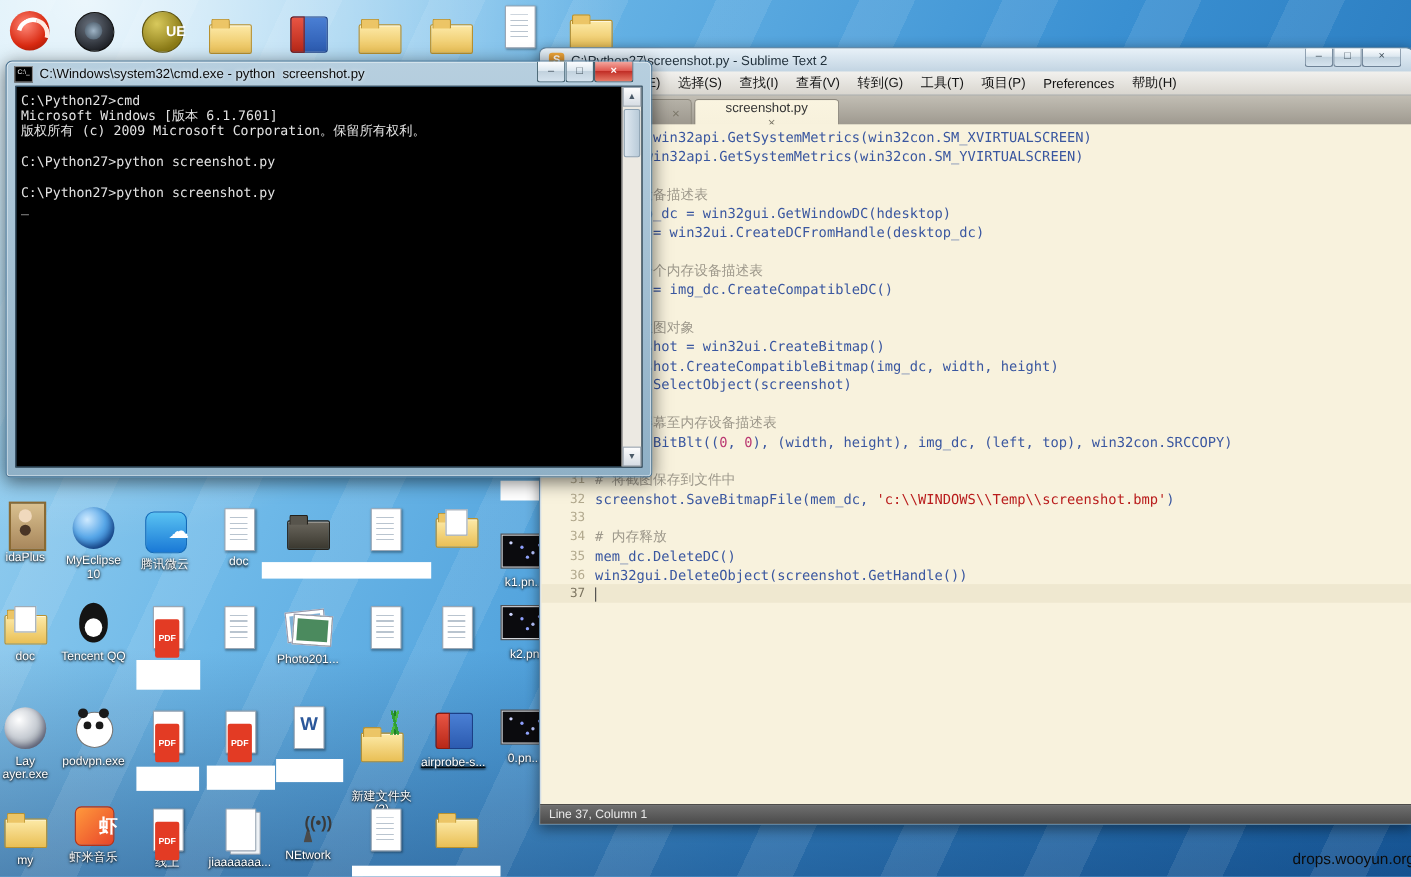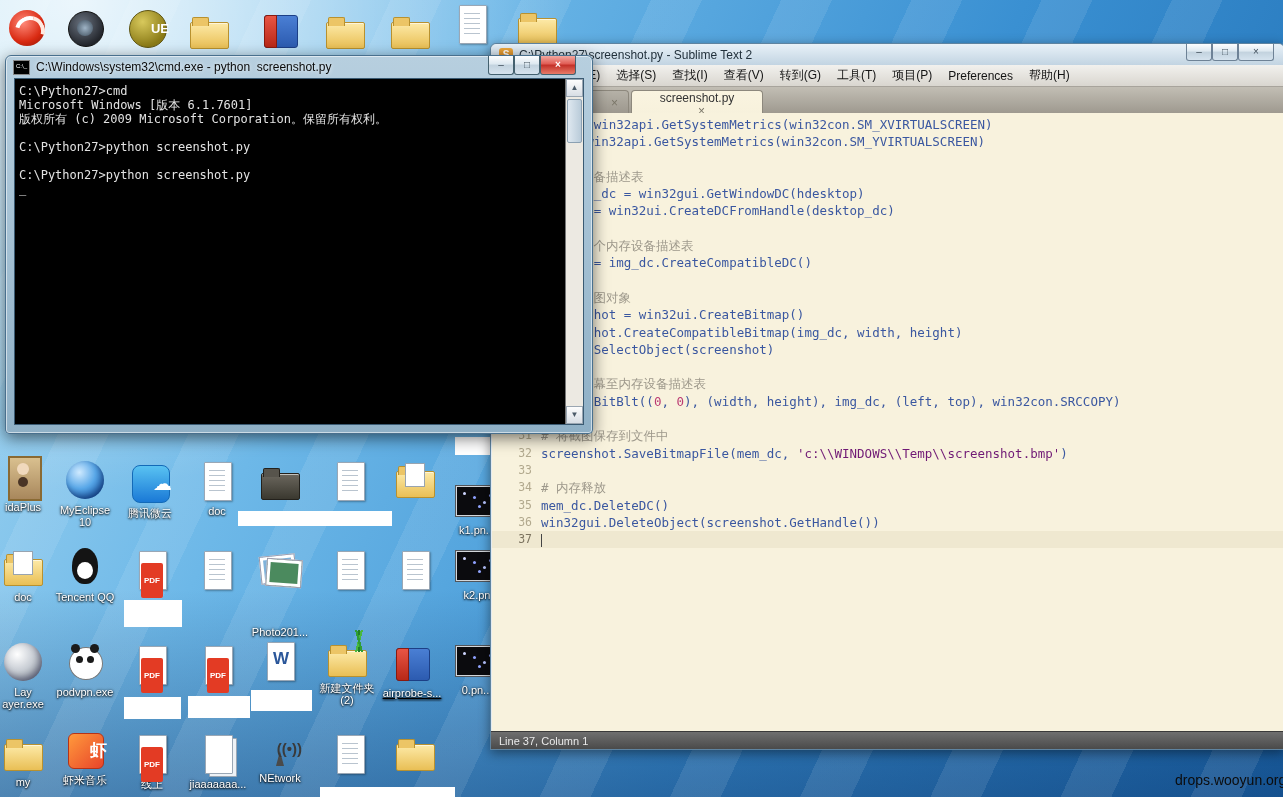--- a/index.html
+++ b/index.html
@@ -162,21 +162,21 @@
   .st-editor{position:absolute;left:1px;right:1px;top:69px;bottom:17px;background:#f8f2dd;overflow:hidden;
      font-family:"DejaVu Sans Mono","Liberation Mono",monospace;font-size:12.5px;line-height:17.3px;cursor:text;}
   #code-lines{padding-top:3px;}
   .code-line{display:flex;height:17.3px;}
   .code-line.current{background:#efe8d0;}
   .gutter{flex:none;width:40px;text-align:right;padding-right:9px;color:#b2a98e;font-size:11.5px;}
   .code-line.current .gutter{color:#7c7460;}
   .code-text{white-space:pre;}
   .tok.k{color:#3a57a0;}
   .tok.c{color:#9d988b;}
-  .tok.s{color:#701a75;}
+  .tok.s{color:#b91c1c;}
   .tok.n{color:#bb3a72;}
   .caret{display:inline-block;width:1px;height:13px;background:#444;vertical-align:middle;}
 
   .st-statusbar{position:absolute;left:0;right:0;bottom:0;height:17px;
      background:linear-gradient(#6f6f6f,#4a4a4a);border-top:1px solid #3a3a3a;border-radius:0;
      color:#e9e9e9;font-size:11px;display:flex;align-items:center;padding-left:8px;}
 
   
   #cmdwin{position:absolute;left:5px;top:55px;width:586px;height:377px;z-index:9;
      background:linear-gradient(#b7cfdf,#8fb0c6);border:1px solid #49708e;border-radius:6px 6px 4px 4px;
@@ -324,21 +324,21 @@
       <div class="di" style="left: 120px; top: 548px;">
         <span class="ic pdf">
           <span class="g">PDF</span>
         </span>
       </div>
       <div class="di" style="left: 185px; top: 548px;">
         <span class="ic doc">
           <span class="g"></span>
         </span>
       </div>
-      <div class="di" style="left: 248px; top: 548px; gap: 32px;">
+      <div class="di" style="left: 248px; top: 548px;">
         <span class="ic photos">
           <span class="g"></span>
         </span>
         <div class="lb">
           <div>Photo201...</div>
         </div>
       </div>
       <div class="di" style="left: 318px; top: 548px;">
         <span class="ic doc">
           <span class="g"></span>
@@ -382,21 +382,21 @@
       <div class="di" style="left: 186px; top: 643px;">
         <span class="ic pdf">
           <span class="g">PDF</span>
         </span>
       </div>
       <div class="di" style="left: 248px; top: 639px;">
         <span class="ic word">
           <span class="g">W</span>
         </span>
       </div>
-      <div class="di" style="left: 315px; top: 636px;">
+      <div class="di" style="left: 315px; top: 652px; gap: 20px;">
         <span class="ic folder plant">
           <span class="g"></span>
         </span>
         <div class="lb">
           <div>新建文件夹</div>
           <div>(2)</div>
         </div>
       </div>
       <div class="di" style="left: 380px; top: 641px; text-decoration: underline;">
         <span class="ic archive">

